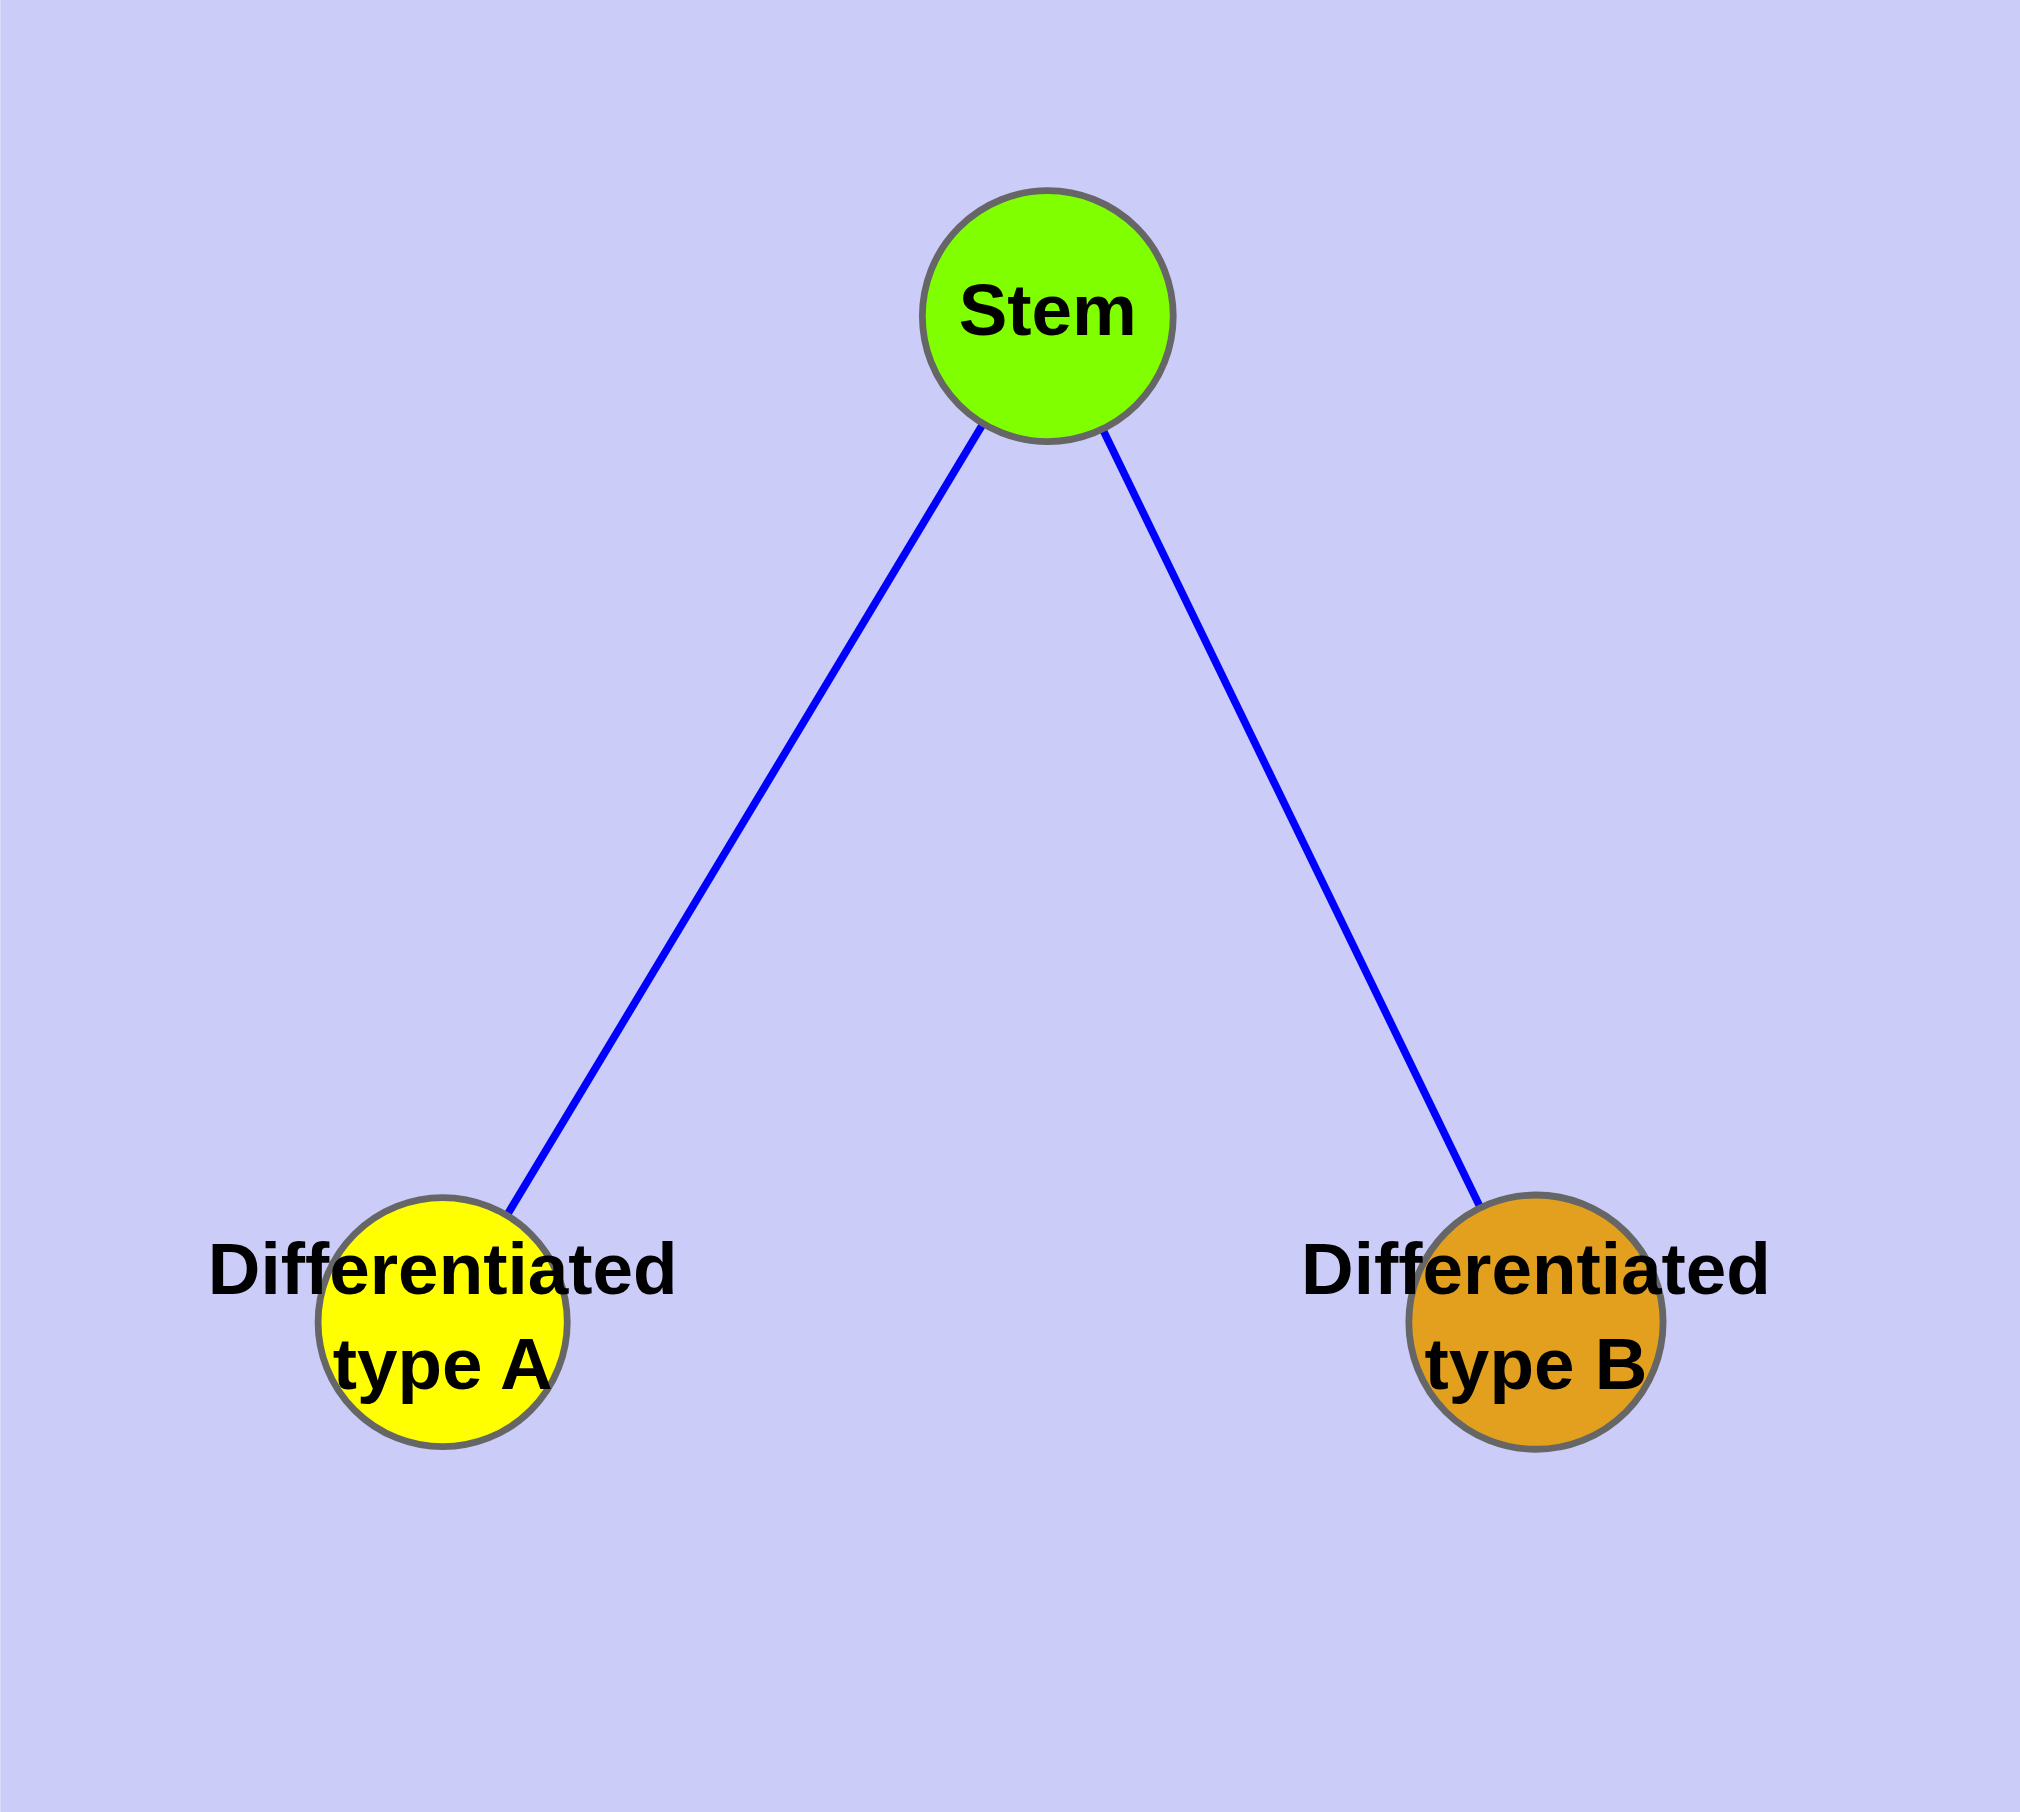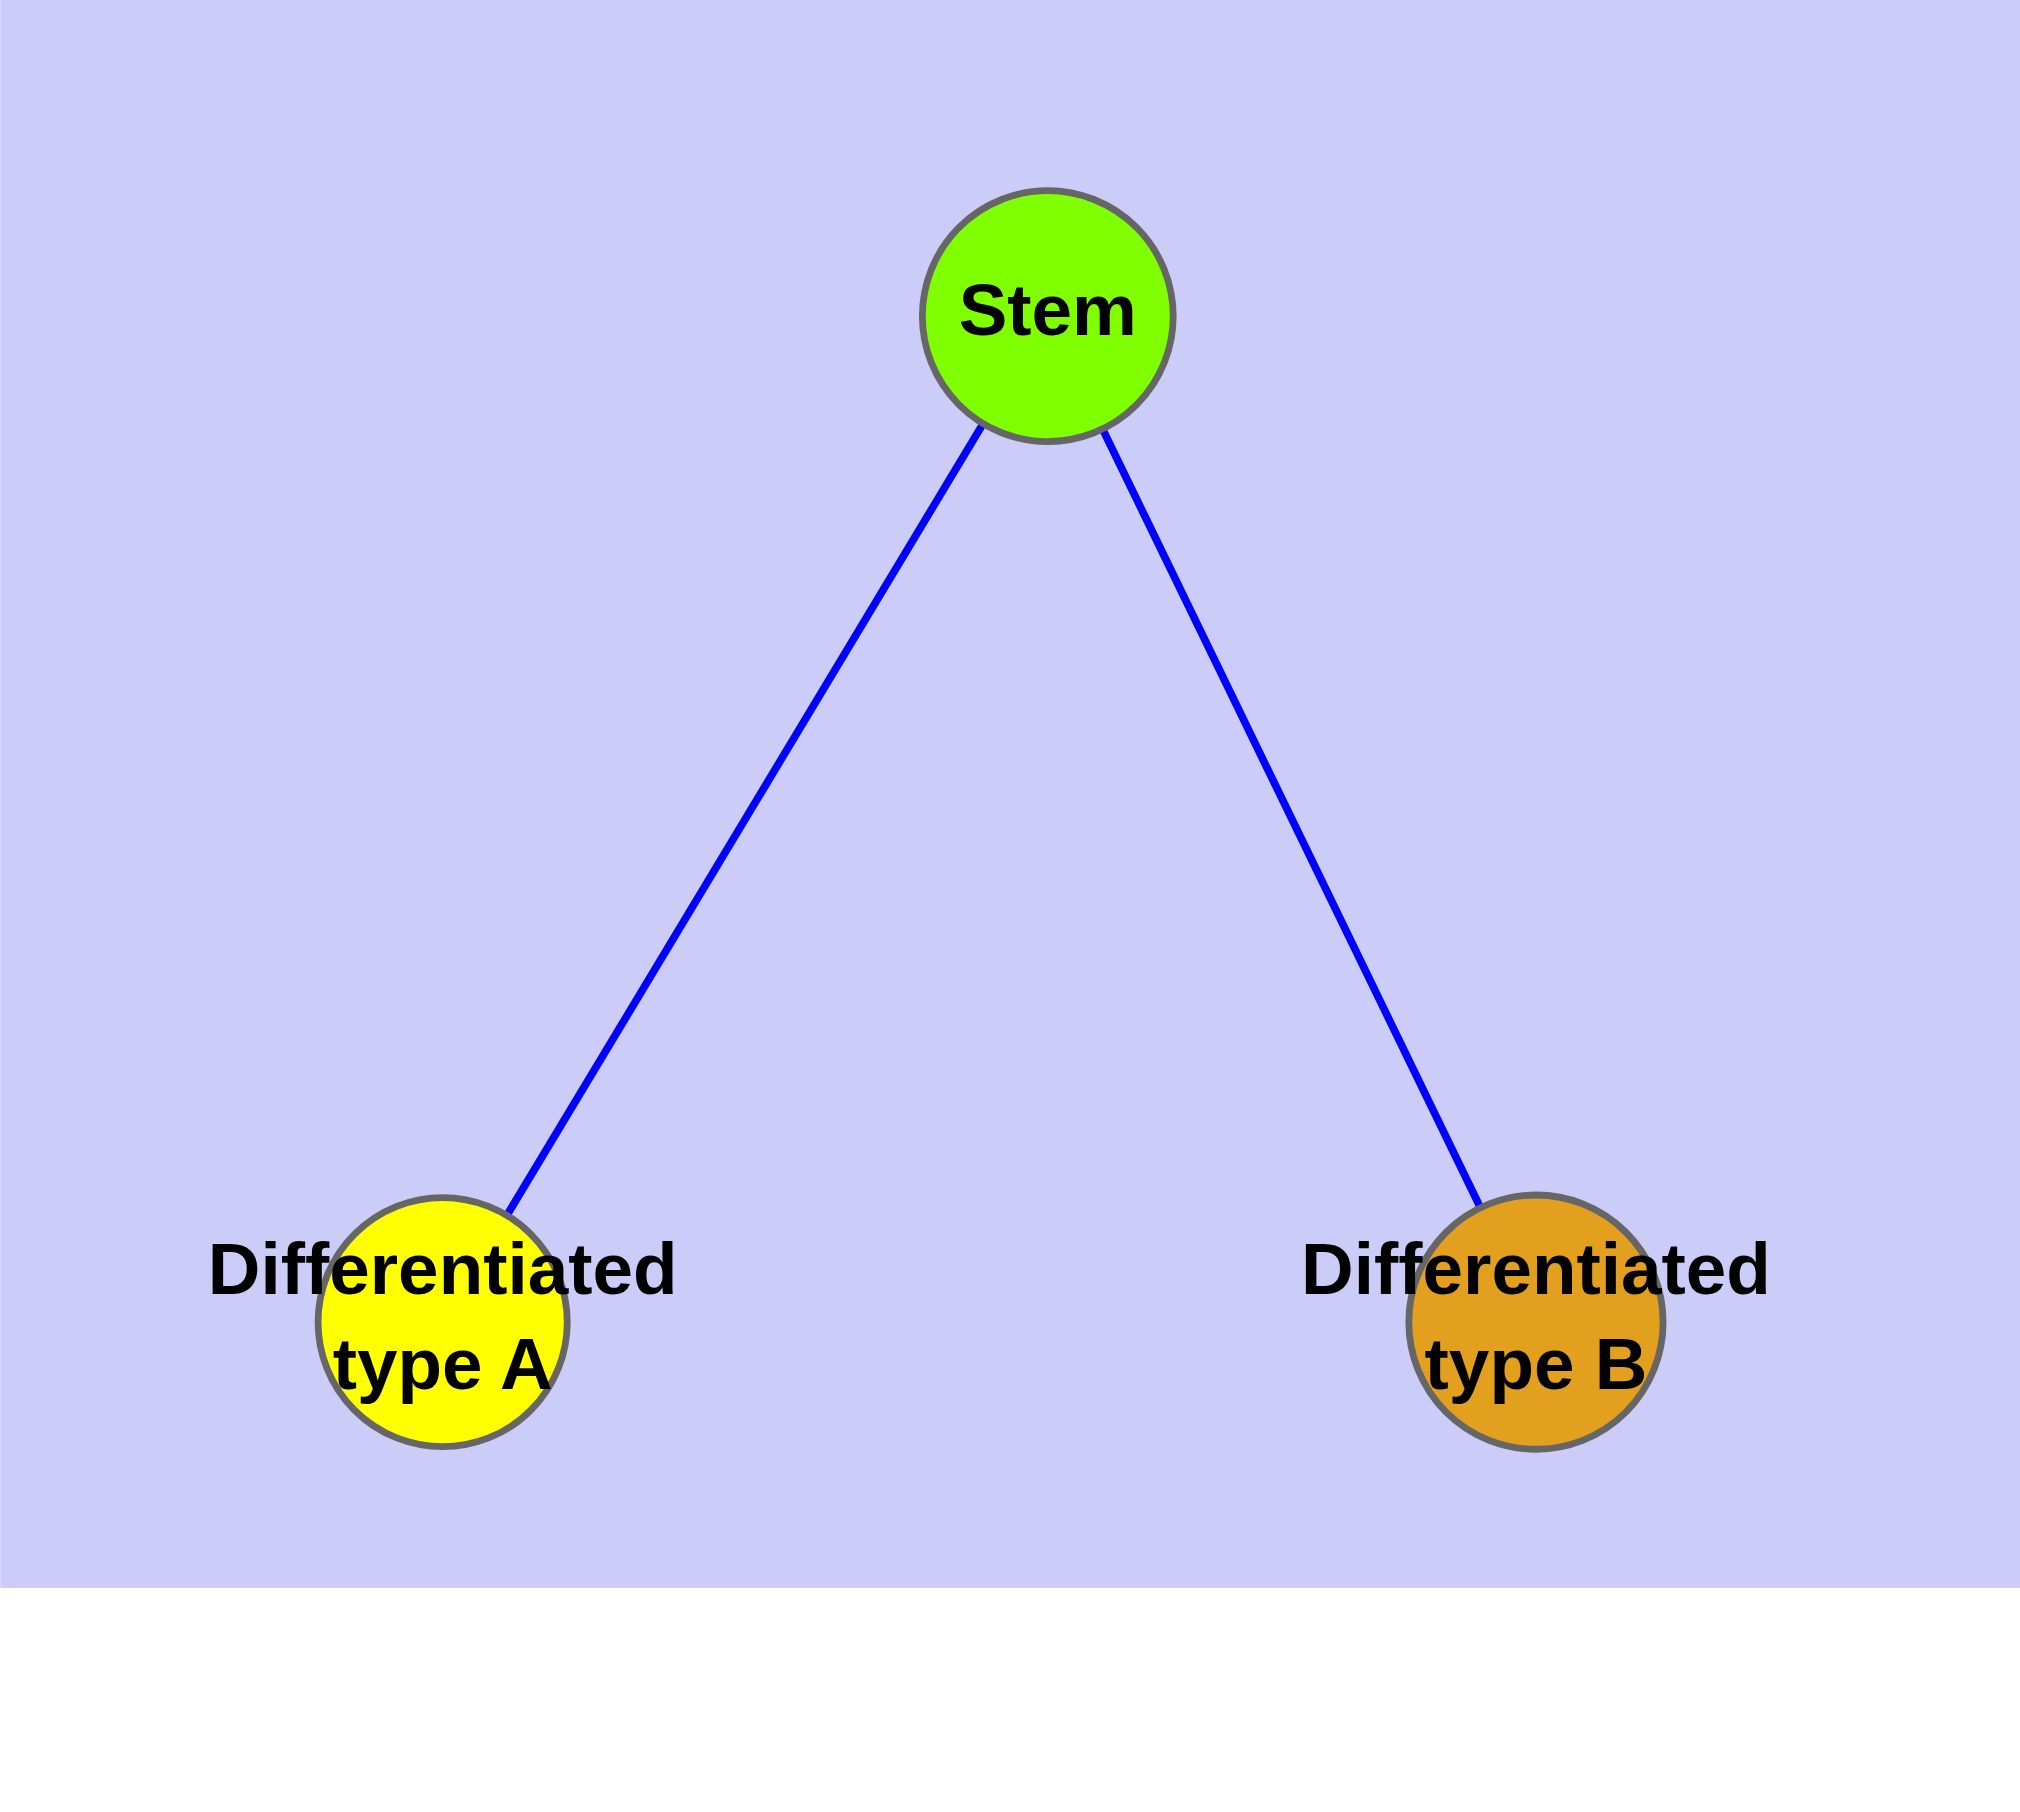--- a/index.html
+++ b/index.html
@@ -29,21 +29,21 @@
     fill: #000000;
     text-anchor: middle;
     dominant-baseline: middle;
     paint-order: normal;
     white-space: pre;
   }
 </style>
 </head>
 <body>
 
-<div id="canvas" style="width: 2021px; height: 1588px;">
+<div id="canvas" style="width: 2021px; height: 1812px;">
   <svg id="graph-svg" viewBox="0 0 2384 2138" xmlns="http://www.w3.org/2000/svg" style="width: 2021px; height: 1812px;">
     <rect id="bg-rect" x="0" y="0" width="2384" height="2138" fill="#CCCCF8"></rect>
     <g id="edge-layer">
         <line x1="1236" y1="373" x2="522" y2="1560" stroke="#0000FF" stroke-width="9" stroke-linecap="butt"></line>
         <line x1="1236" y1="373" x2="1812" y2="1560" stroke="#0000FF" stroke-width="9" stroke-linecap="butt"></line>
       </g>
     <g id="node-layer">
         <g>
           <circle cx="1236" cy="373" r="148" fill="#7FFF00" stroke="#666666" stroke-width="8"></circle>
           <text class="node-label" x="1236" y="373" font-size="86" fill="#000000"><tspan x="1236" dy="0">Stem</tspan></text>

